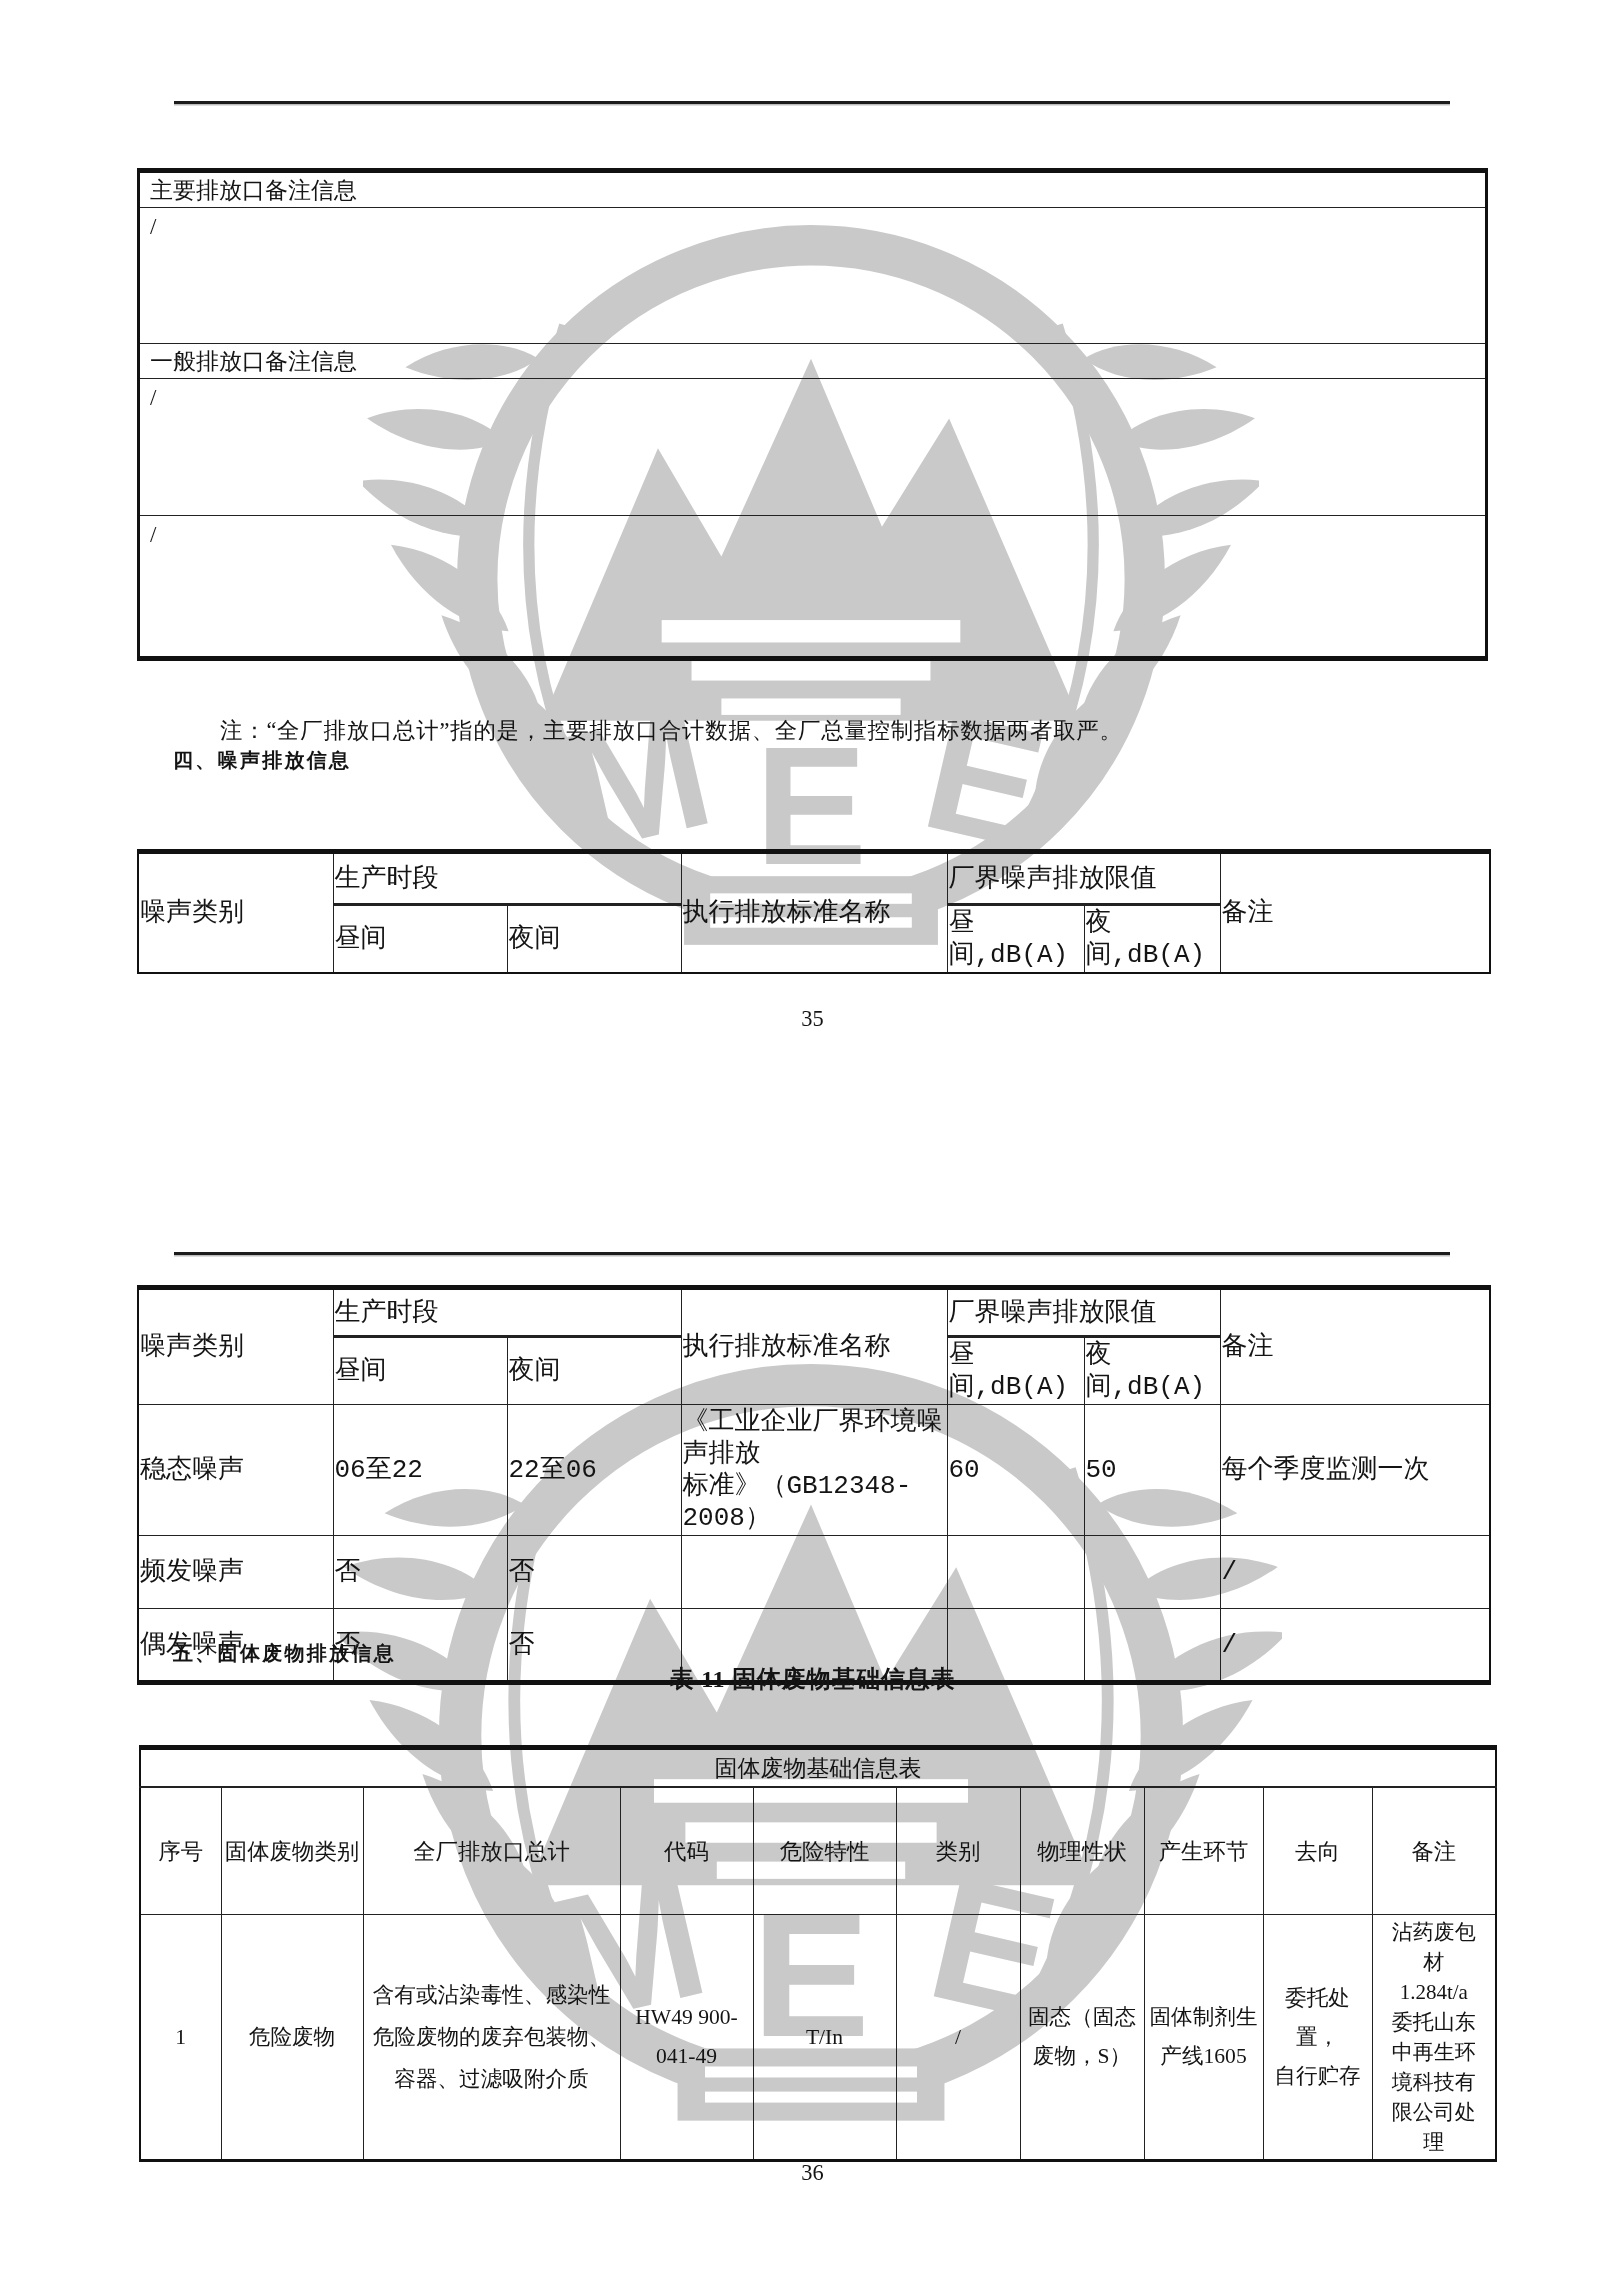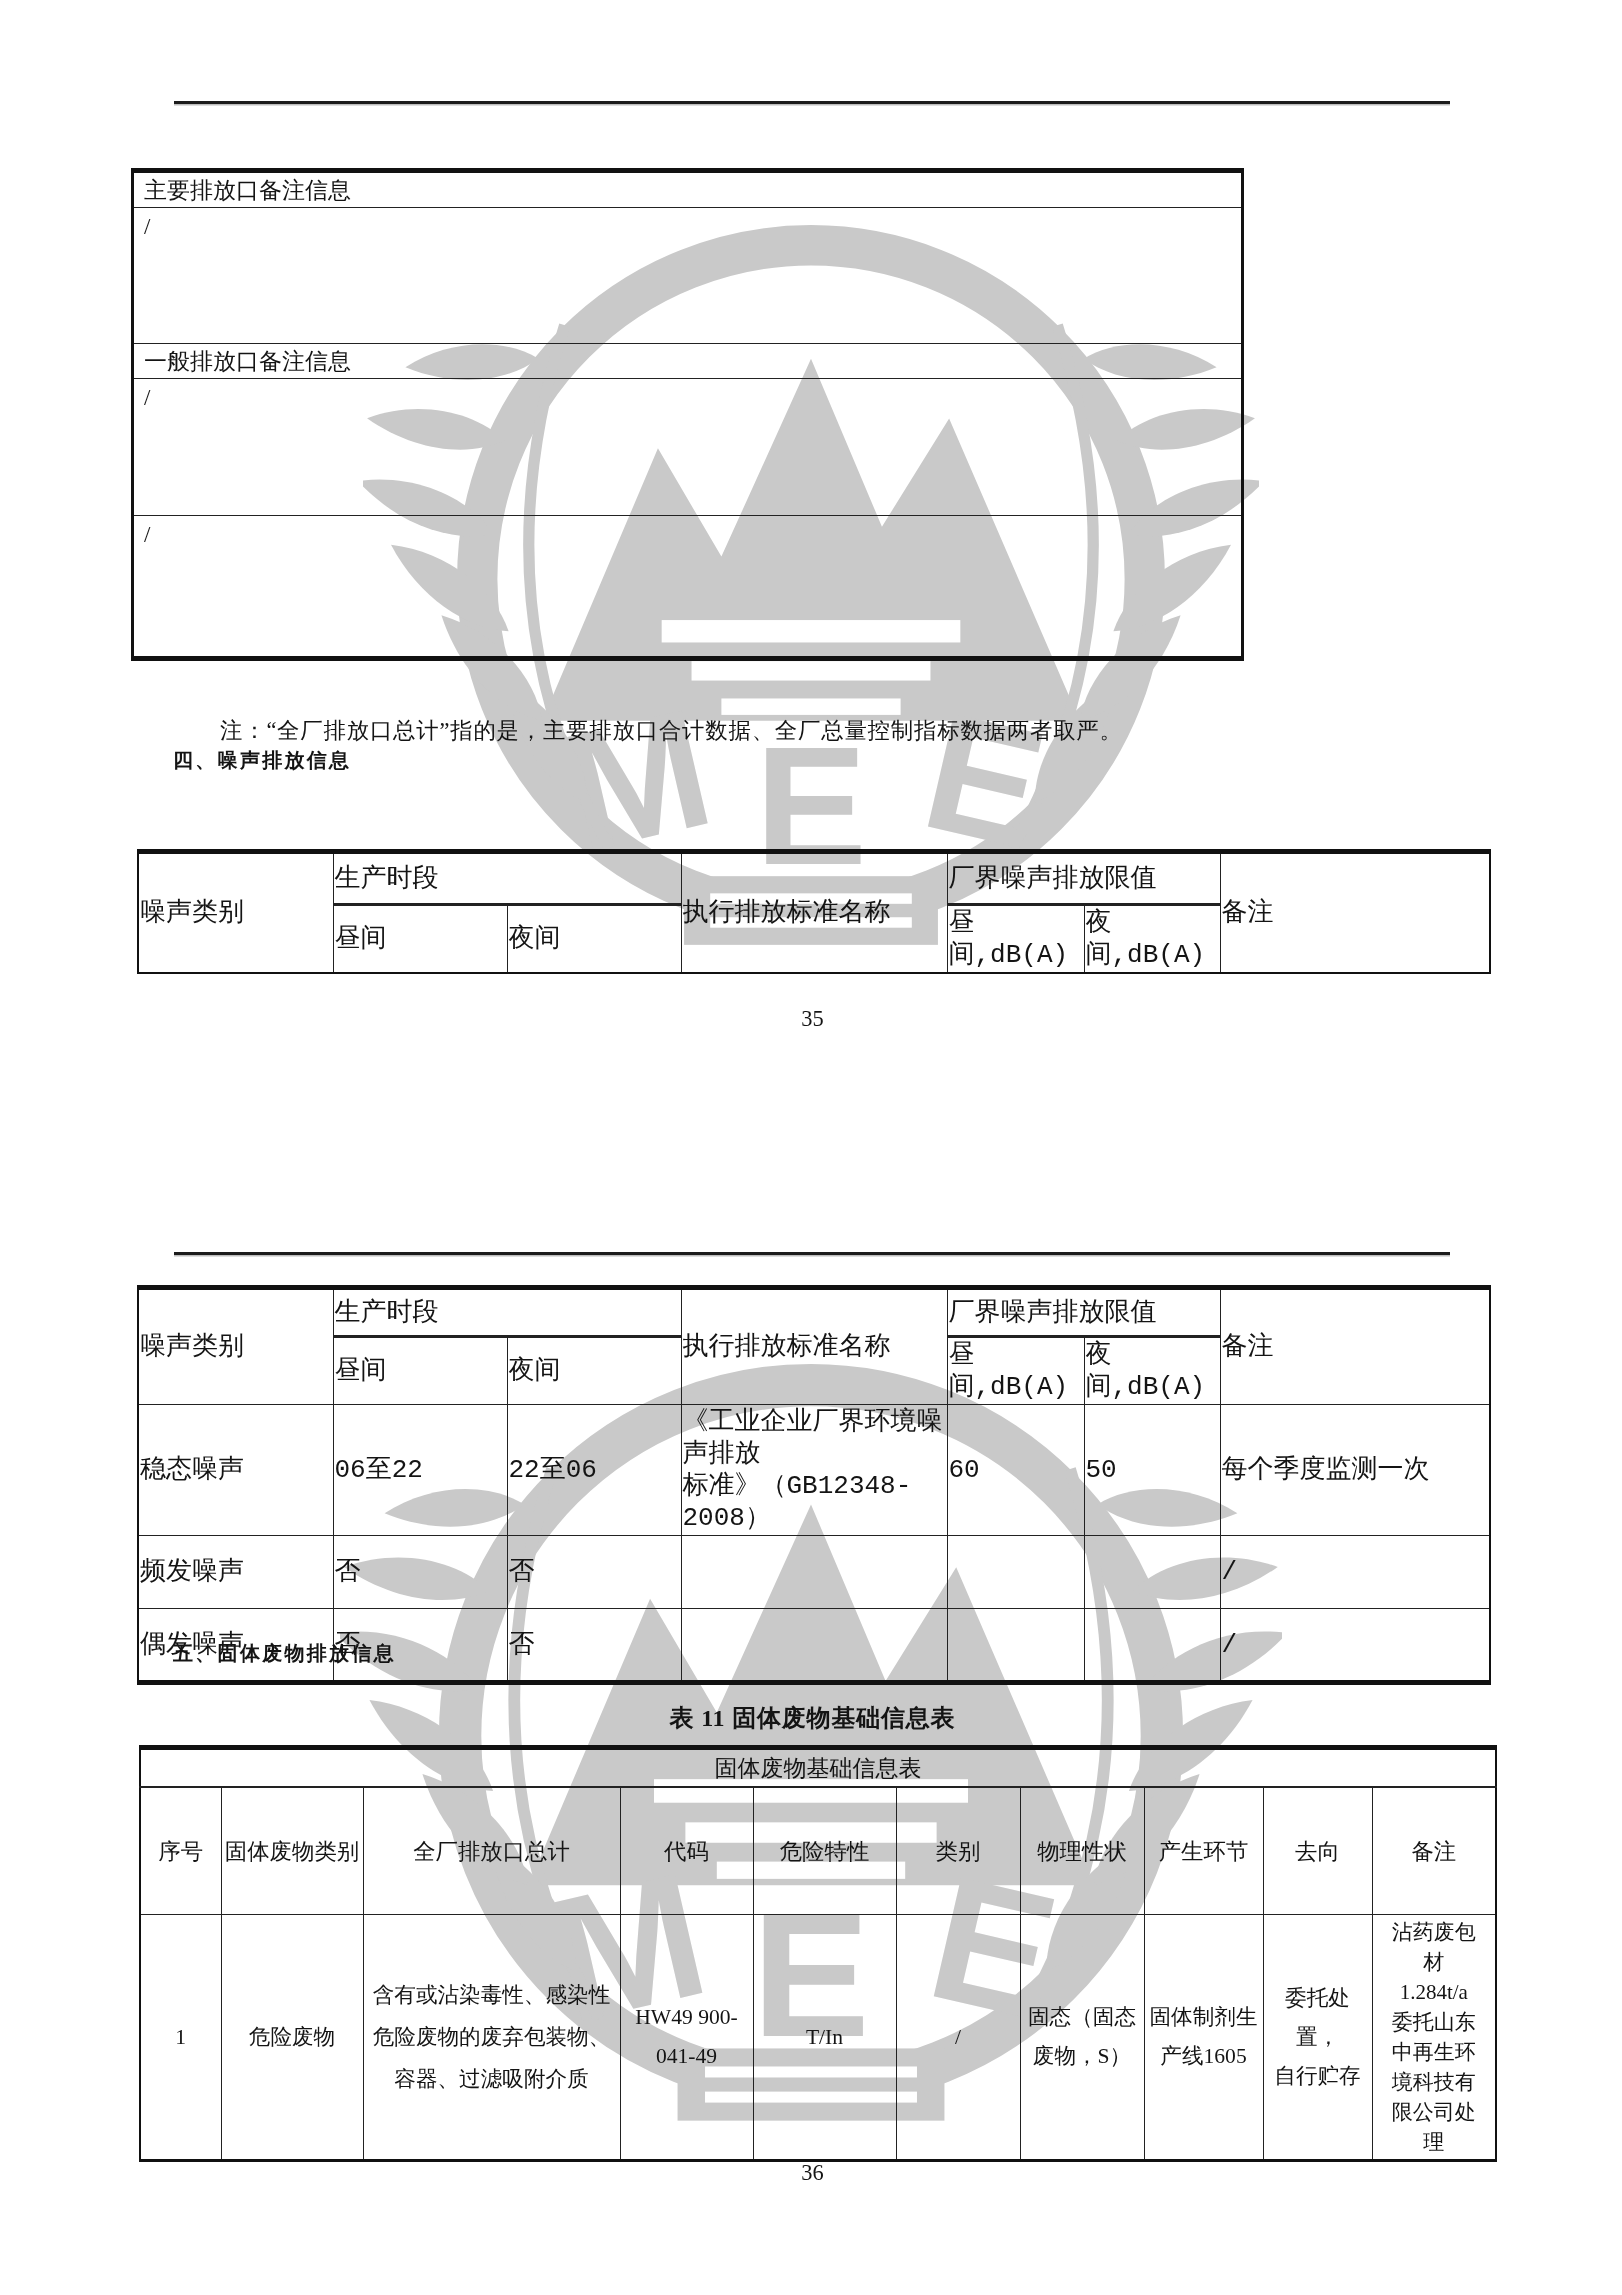--- a/index.html
+++ b/index.html
@@ -6,21 +6,21 @@
   body{
     width:1623px;height:2295px;position:relative;background:#ffffff;
     font-family:"Liberation Serif","DejaVu Serif",serif;color:#141414;
     overflow:hidden;
   }
   .wm{position:absolute;z-index:0;}
   .content{position:absolute;z-index:2;inset:0;}
   .rule{position:absolute;left:174px;width:1276px;height:0;border-top:3.1px solid #1c1c1c;box-shadow:0 1.5px 0 #bdbdbd;}
   table{border-collapse:collapse;table-layout:fixed;position:absolute;background:transparent;}
   td{border:1.5px solid #222;vertical-align:middle;background:transparent;}
-  .remarks{left:131px;top:168px;width:1113px;border:3.1px solid #111;border-top-width:5.4px;border-bottom-width:5.4px;}
+  .remarks{left:137px;top:168px;width:1351px;border:3.1px solid #111;border-top-width:5.4px;border-bottom-width:5.4px;}
   .remarks td{font-size:23px;padding:0 7.7px 0 10px;}
   .remarks tr.lab td{height:34px;}
   .remarks tr.val td{vertical-align:top;padding-top:6.2px;font-size:23px;}
   .noise{left:137px;width:1351px;border:2.3px solid #111;border-top-width:5.4px;}
   .noise td{font-size:26px;text-align:left;line-height:32px;font-family:Liberation Mono, monospace;}
   .noise .sep{border-bottom-width:3.1px;}
   .noise2{border-bottom-width:5.4px;}
   .solid{left:139px;top:1745px;width:1354px;border:2.3px solid #111;border-top-width:5.4px;border-bottom-width:3.9px;}
   .solid td{font-size:22.4px;text-align:center;}
   .solid tr.span td{height:34px;font-size:23px;border-bottom-width:2.3px;}
@@ -196,21 +196,21 @@
       <td></td>
       <td></td>
       <td></td>
       <td>/</td>
     </tr>
   </tbody>
     </table>
 
   <div class="h-sec" style="top:1640px;">五、固体废物排放信息</div>
 
-  <div class="tbl-title" style="top:1702px;">表 11 固体废物基础信息表</div>
+  <div class="tbl-title" style="top:1663px;">表 11 固体废物基础信息表</div>
 
   <table class="solid">
     <colgroup>
       <col style="width:81px">
         <col style="width:142px">
         <col style="width:257px">
         <col style="width:133px">
       <col style="width:143px">
         <col style="width:124px">
         <col style="width:124px">

